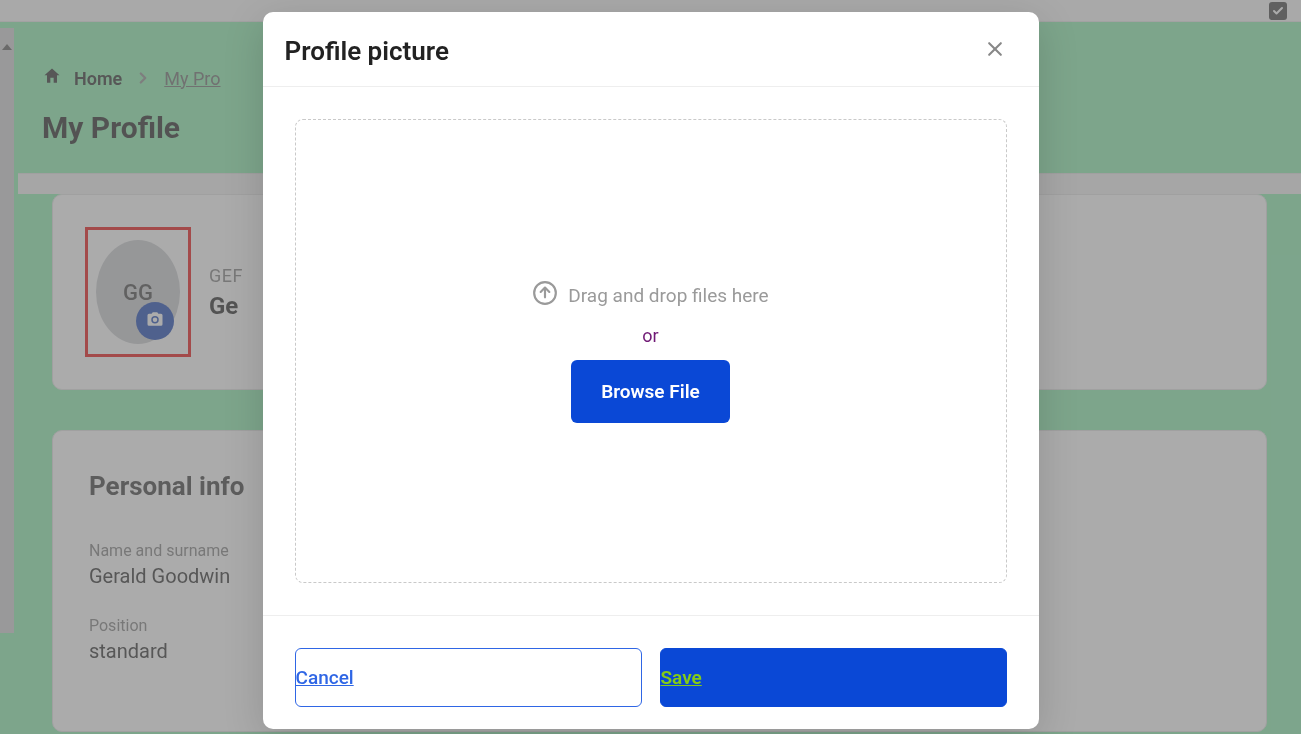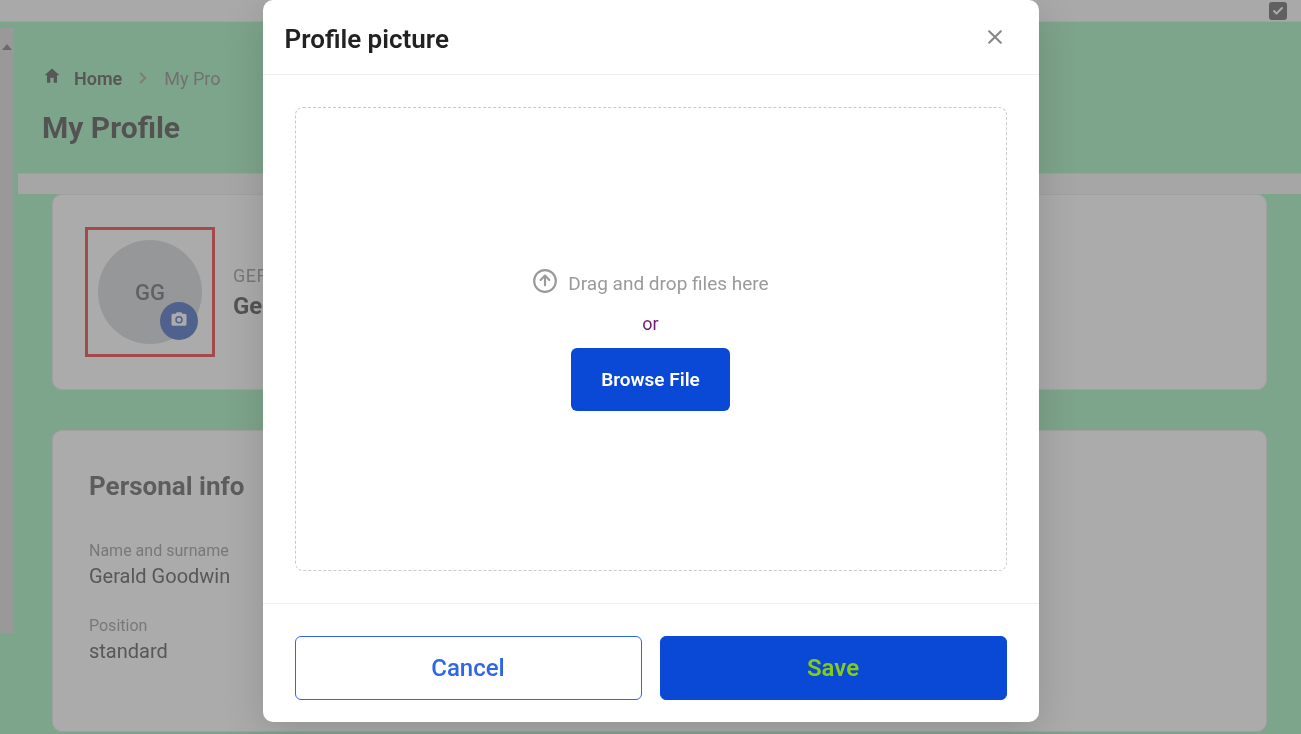--- a/index.html
+++ b/index.html
@@ -82,20 +82,21 @@
       font-weight: 600;
       color: #222;
     }
     .breadcrumb .chev {
       color: #888;
       font-size: 18px;
       display: inline-flex;
     }
     .breadcrumb .crumb-current {
       color: #666;
+      text-decoration: underline;
     }
     .page-title {
       font-size: 30px;
       font-weight: 700;
       padding: 0 24px 28px 24px;
       color: #1a1a1a;
     }
     .divider {
       height: 1px;
       background: #e3e3e3;
@@ -114,21 +115,21 @@
     .profile-card {
       padding: 32px;
       display: flex;
       gap: 18px;
       align-items: center;
     }
     .avatar-wrap {
       position: relative;
       border: 3px solid #ea0000;
       padding: 8px;
-      width: 130px;
+      width: 106px;
       height: 130px;
       display: flex;
       align-items: center;
       justify-content: center;
     }
     .avatar-circle {
       width: 104px;
       height: 104px;
       border-radius: 50%;
       background: #c8cace;
@@ -185,21 +186,21 @@
     }
     .overlay {
       position: absolute;
       inset: 0;
       background: rgba(120,120,120,0.62);
       z-index: 10;
     }
     .modal {
       position: absolute;
       left: 50%;
-      top: 0;
+      top: 12px;
       transform: translateX(-50%);
       width: 776px;
       background: #fff;
       border-radius: 10px;
       box-shadow: 0 10px 40px rgba(0,0,0,0.15);
       z-index: 20;
       overflow: hidden;
     }
     .modal-header {
       display: flex;
@@ -260,25 +261,25 @@
     }
     .modal-footer {
       border-top: 1px solid #eee;
       padding: 32px 32px 22px 32px;
       display: flex;
       gap: 18px;
     }
     .btn {
       flex: 1;
       padding: 17px 0;
-      font-size: 24px;
+      font-size: 19px;
       font-weight: 500;
       border-radius: 6px;
       cursor: pointer;
-      text-align: center;
+      text-decoration: underline;
     }
     .btn-cancel {
       background: #fff;
       border: 1px solid #2f66e5;
       color: #2f66e5;
     }
     .btn-save {
       background: #0a48d6;
       color: #84cc16;
       border: 1px solid #0a48d6;

